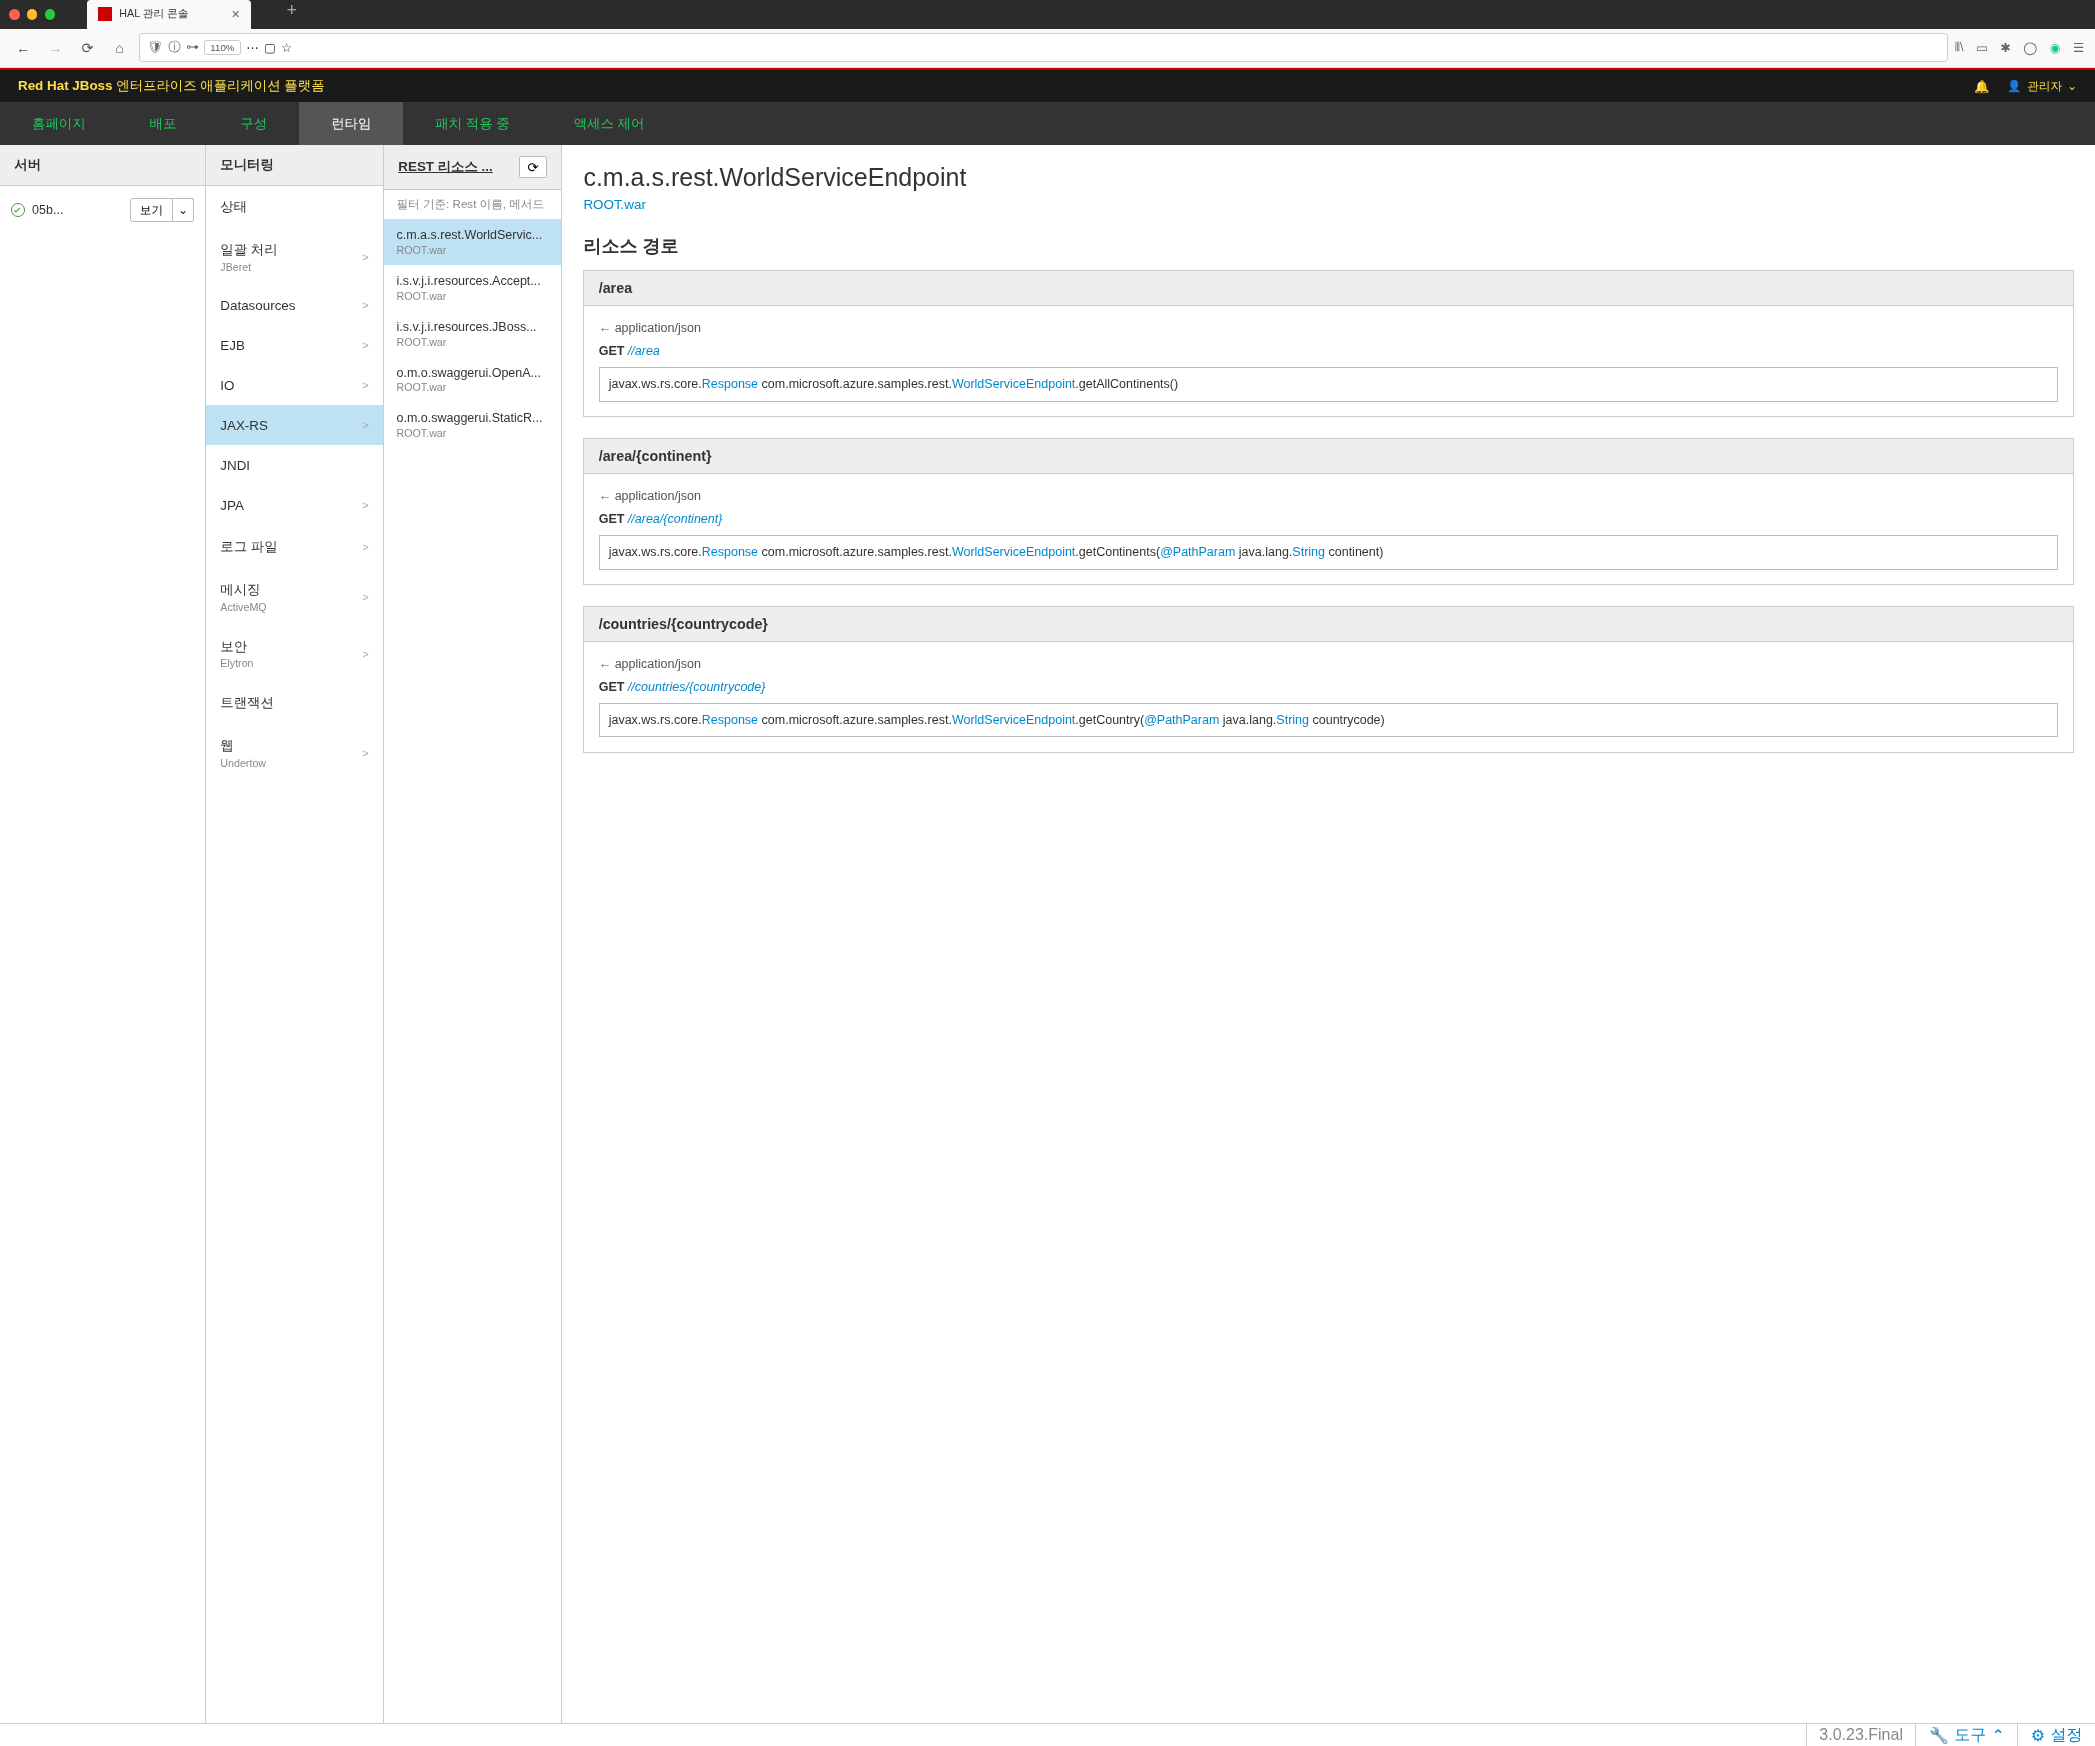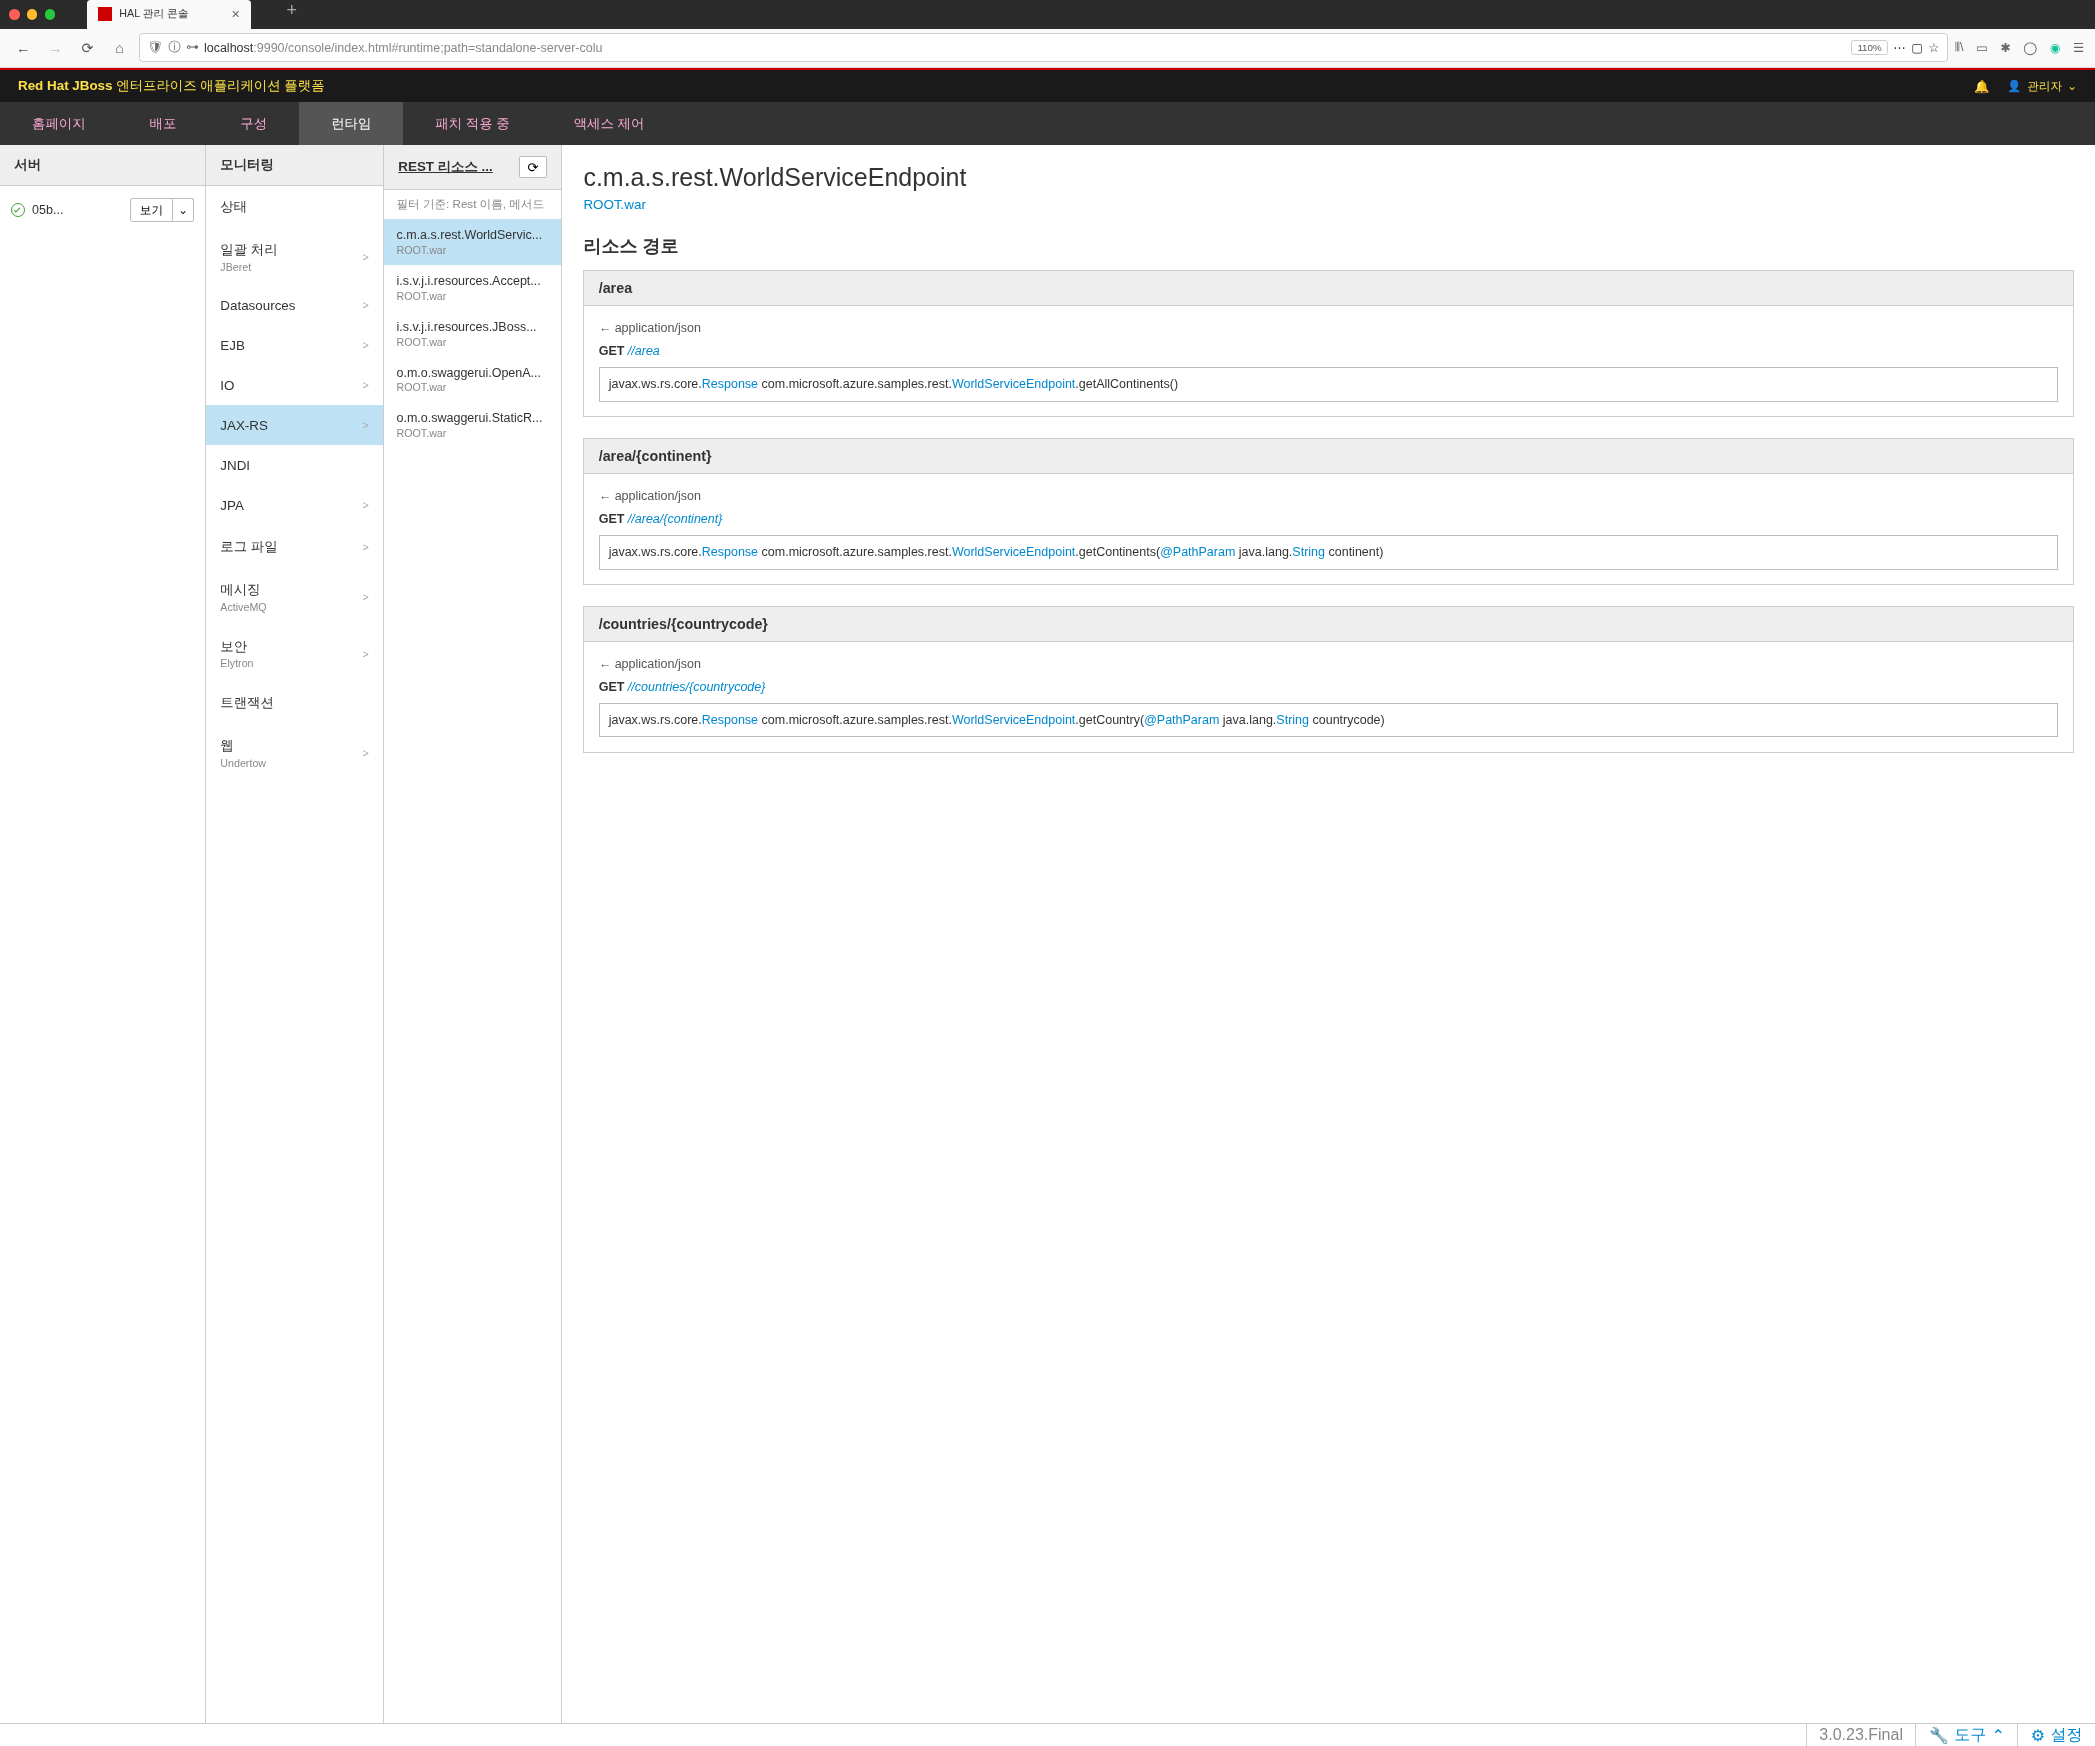--- a/index.html
+++ b/index.html
@@ -35,21 +35,21 @@
 
 .app-header { background: #1a1a1a; color: #fde047; height: 32px; display: flex; align-items: center; padding: 0 18px; justify-content: space-between; }
 .app-brand { font-size: 13.4px; }
 .app-brand b { font-weight: 600; }
 .app-header-right { display: flex; align-items: center; gap: 18px; }
 .app-header-right .notif { cursor: pointer; }
 .app-header-right .user { display: flex; align-items: center; gap: 5.3px; cursor: pointer; font-size: 11.6px; }
 
 
 .main-nav { background: #333; display: flex; }
-.main-nav .nav-item { padding: 12.5px 32px; color: #f9a8d4; cursor: pointer; font-size: 13.4px; }
+.main-nav .nav-item { padding: 12.5px 32px; color: #22c55e; cursor: pointer; font-size: 13.4px; }
 .main-nav .nav-item.active { background: #555; color: #fff; }
 
 
 .content { display: flex; height: calc(100vh - 28.5px - 39px - 2.7px - 32px - 41px - 23px); }
 
 .col { border-right: 0.9px solid #ccc; background: #fff; display: flex; flex-direction: column; }
 .col-header { background: #eee; padding: 10.7px 14.3px; font-size: 13.4px; font-weight: 600; border-bottom: 0.9px solid #ccc; display: flex; justify-content: space-between; align-items: center; }
 .col-header.link-style a { text-decoration: underline; color: #333; }
 
 .col1 { width: 206px; }
@@ -120,21 +120,20 @@
   <div class="nav-btn">←</div>
   <div class="nav-btn disabled">→</div>
   <div class="nav-btn">⟳</div>
   <div class="nav-btn">⌂</div>
   <div class="url-bar">
     <div class="url-icons">
       <span>🛡</span>
       <span>ⓘ</span>
       <span>⊶</span>
     </div>
-    <div class="url-text"><span class="host">localhost</span><span>:9990/console/index.html#runtime;path=standalone-server-colu</span></div>
     <span class="zoom-badge">110%</span>
     <span>⋯</span>
     <span>▢</span>
     <span>☆</span>
   </div>
   <div class="toolbar-icons">
     <span>⫴\</span>
     <span>▭</span>
     <span>✱</span>
     <span>◯</span>

